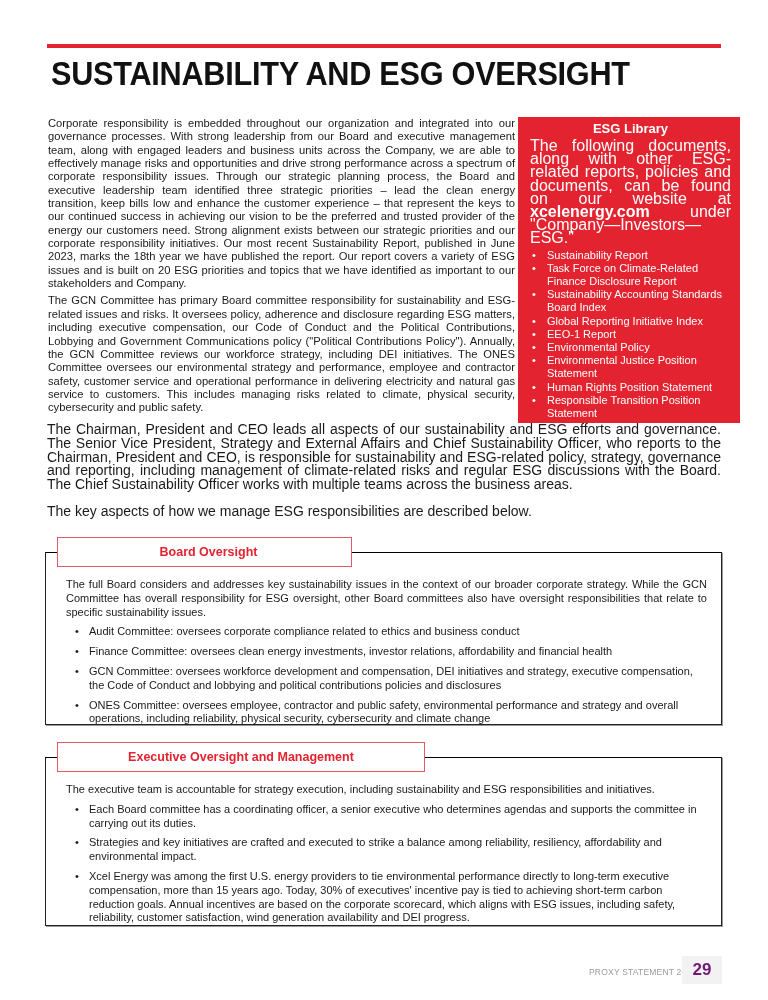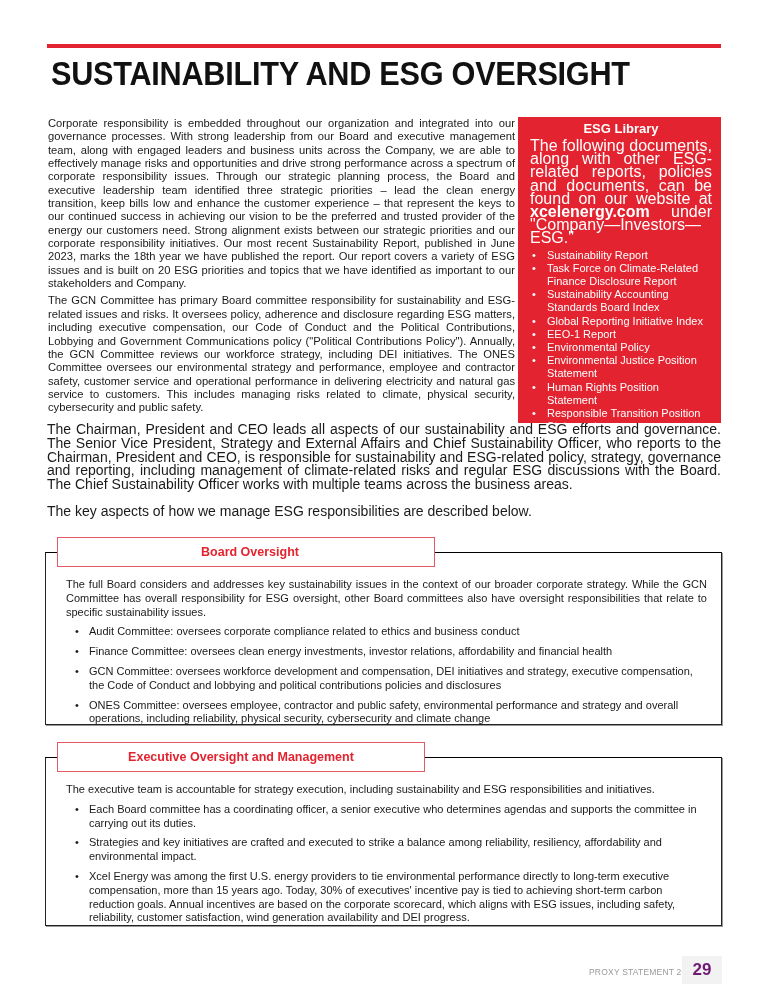--- a/index.html
+++ b/index.html
@@ -4,39 +4,39 @@
   <style>
     html, body { margin: 0; padding: 0; background: #ffffff; }
     body { width: 768px; height: 1000px; position: relative; overflow: hidden;
       font-family: "Liberation Sans", sans-serif; color: #1a1a1a; }
     .top-rule { position: absolute; left: 47px; top: 44px; width: 674px; height: 4px; background: #e3232f; }
     .page-title { position: absolute; left: 51px; top: 55px; margin: 0; font-size: 33px; font-weight: 700;
       letter-spacing: -0.3px; color: #111; transform: scaleX(0.93); transform-origin: left top; white-space: nowrap; }
     .intro { position: absolute; left: 47px; top: 117px; width: 468px; font-size: 11.2px; line-height: 13.35px;
       text-align: justify; color: #1a1a1a; }
     .intro p { margin: 0 0 4px 1px; }
-    .esg-box { position: absolute; left: 518px; top: 117px; width: 203px; height: 306px; background: #e3232f;
+    .esg-box { position: absolute; left: 518px; top: 117px; width: 222px; height: 306px; background: #e3232f;
       color: #fff; box-sizing: border-box; padding: 4px 9px 0 12px; }
     .esg-title { text-align: center; font-weight: 700; font-size: 13px; margin: 0 0 1px 0; }
     .esg-desc { font-size: 16px; line-height: 13.2px; text-align: justify; margin: 3px 0 4px 0; }
     .esg-desc b { font-weight: 700; }
     .esg-list { list-style: none; margin: 0; padding: 0; font-size: 11px; line-height: 13.2px; }
     .esg-list li { position: relative; padding-left: 17px; }
     .esg-list li .dot { position: absolute; left: 2px; top: 0; }
     .wide { position: absolute; left: 47px; top: 423px; width: 674px; font-size: 14px; line-height: 13.8px;
       text-align: justify; color: #1a1a1a; }
     .wide p { margin: 0 0 13px 0; }
     .section { position: absolute; left: 45px; width: 677px; border: 1.3px solid #222; border-top-color: #000;
       box-shadow: 1px 1px 0 #999; box-sizing: border-box; }
     .section.board { top: 552px; height: 173px; }
     .section.exec { top: 757px; height: 169px; }
     .section-tab { position: absolute; left: 11px; top: -16px; height: 30px; background: #fff;
       border: 1.5px solid #e55a62; box-sizing: border-box; color: #e3232f; font-weight: 700; font-size: 12.5px;
       display: flex; align-items: center; justify-content: center; }
-    .board .section-tab { width: 378px; padding-left: 8px; }
+    .board .section-tab { width: 295px; padding-left: 8px; }
     .exec .section-tab { width: 368px; }
     .section-body { position: absolute; left: 20px; right: 14px; font-size: 11px; line-height: 13.8px; color: #1a1a1a; }
     .board .section-body { top: 25px; }
     .exec .section-body { top: 25px; }
     .section-body p { margin: 0 0 6px 0; text-align: justify; }
     .section-body ul { list-style: none; margin: 0; padding: 0; }
     .section-body li { position: relative; padding-left: 23px; margin-bottom: 6px; }
     .section-body li .dot { position: absolute; left: 9px; top: 0; }
     .footer-text { position: absolute; left: 589px; top: 967px; font-size: 8.5px; color: #9a9a9a; letter-spacing: 0.2px; }
     .page-num { position: absolute; left: 682px; top: 956px; width: 40px; height: 28px; background: #f2f2f2;

